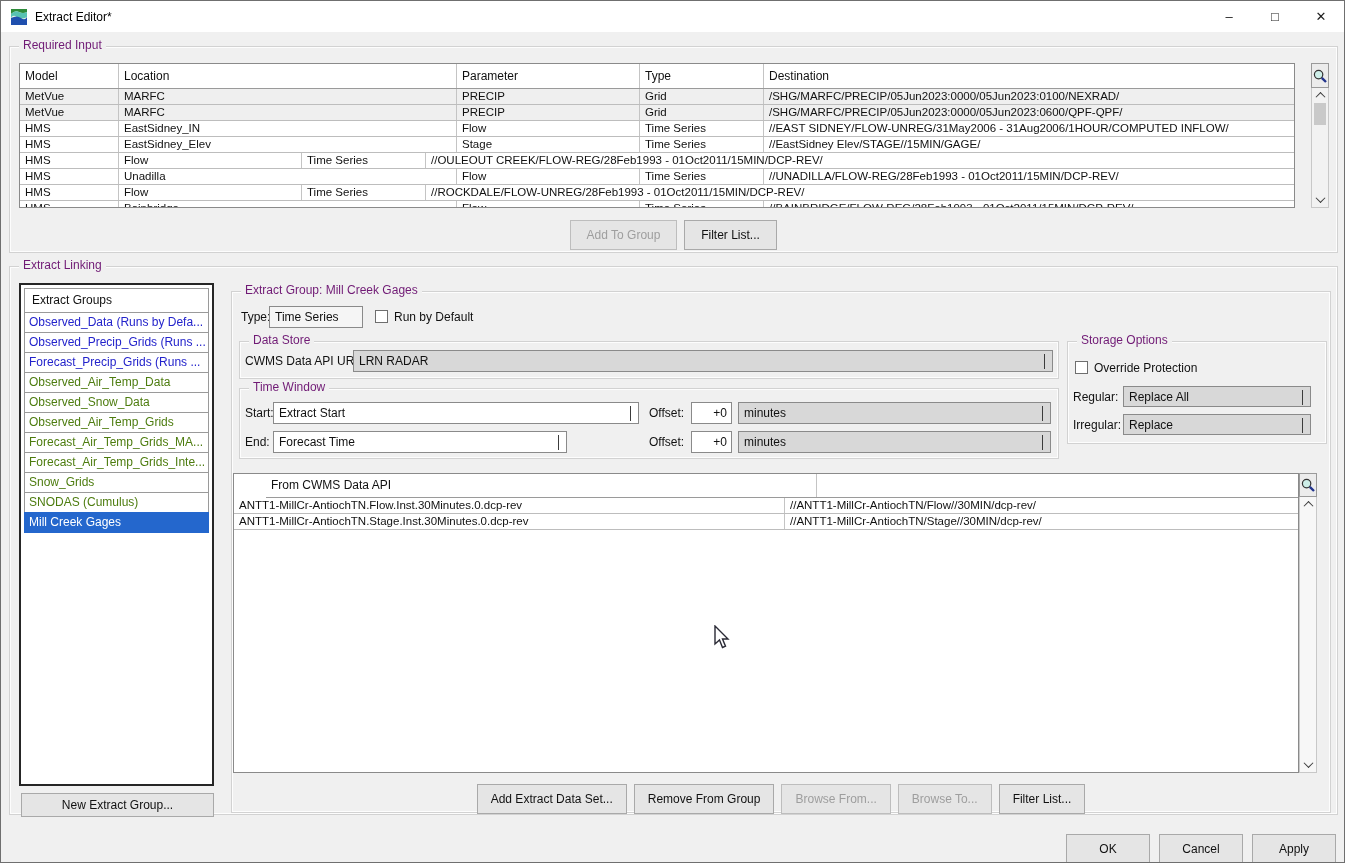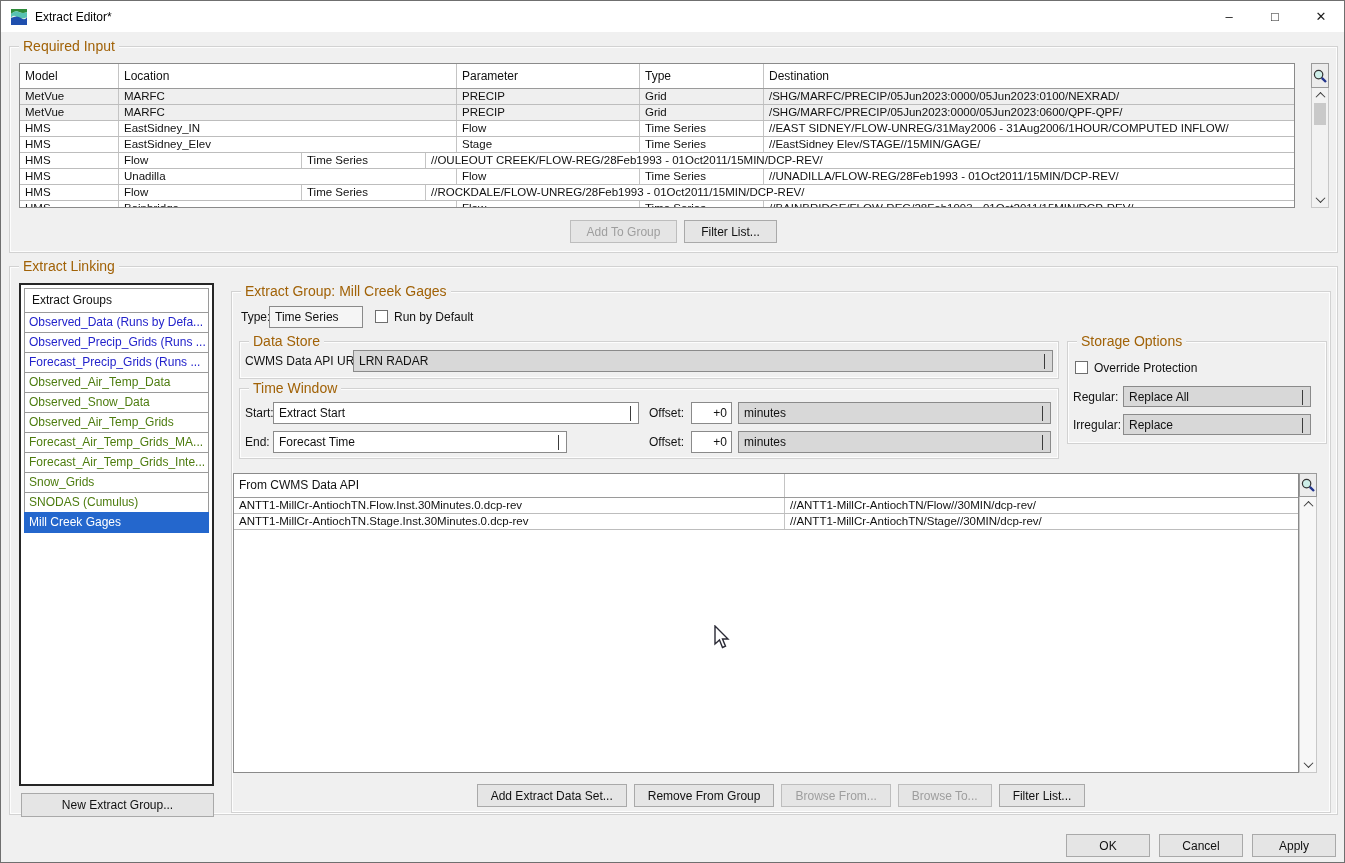--- a/index.html
+++ b/index.html
@@ -11,23 +11,23 @@
     overflow:hidden;
   }
   
   .titlebar { position:absolute; left:0; top:0; width:100%; height:31px; background:#fff; display:flex; align-items:center; }
   .appicon { margin-left:10px; width:16px; height:16px; display:inline-block; }
   .wtitle { margin-left:8px; font-size:12px; color:#000; }
   .wctrls { margin-left:auto; display:flex; height:31px; }
   .wbtn { width:46px; height:31px; display:flex; align-items:center; justify-content:center; font-size:13px; color:#1a1a1a; cursor:default; }
   
   .gb { position:absolute; border:1px solid #d2d2d2; box-shadow:inset 0 0 0 1px #fdfdfd; }
-  .gb > .gbt { position:absolute; top:-9px; left:9px; background:#f0f0f0; padding:0 4px; font-size:14px; color:#a16207; white-space:nowrap; }
-  
-  .btn { height:23px; background:#e5e5e5; border:1px solid #a9a9a9; display:inline-flex; align-items:center; justify-content:center; padding:0 13px; font-size:12px; color:#111; white-space:nowrap; }
+  .gb > .gbt { position:absolute; top:-9px; left:9px; background:#f0f0f0; padding:0 4px; font-size:12px; color:#701a75; white-space:nowrap; }
+  
+  .btn { height:30px; background:#e5e5e5; border:1px solid #a9a9a9; display:inline-flex; align-items:center; justify-content:center; padding:0 13px; font-size:12px; color:#111; white-space:nowrap; }
   .btn.disabled { color:#9e9e9e; border-color:#bdbdbd; }
   
   .riq-table { position:absolute; left:18px; top:62px; width:1276px; height:145px; border:1px solid #8a8a8a; background:#fff; overflow:hidden; }
   .riq-header { display:flex; height:25px; background:#fff; border-bottom:1px solid #9a9a9a; }
   .riq-header .cell { line-height:24px; font-size:12px; }
   .riq-row { display:flex; height:16px; background:#fff; border-bottom:1px solid #bdbdbd; }
   .riq-row.shaded { background:#efefef; }
   .cell { padding-left:5px; white-space:nowrap; overflow:hidden; font-size:11.5px; line-height:15px; border-right:1px solid #c4c4c4; }
   .c-model{width:99px;} .c-loc{width:338px;} .c-param{width:183px;} .c-type{width:124px;} .c-dest{flex:1; border-right:none;}
   .side { position:absolute; width:18px; display:flex; flex-direction:column; }
@@ -48,21 +48,21 @@
   
   .lbl { position:absolute; height:22px; line-height:22px; white-space:nowrap; }
   .tfield { position:absolute; height:22px; line-height:20px; border:1px solid #8a8a8a; background:#f5f5f5; padding-left:5px; white-space:nowrap; }
   .tfield.num { text-align:right; padding-right:4px; padding-left:0; background:#fff; }
   .combo { position:absolute; height:22px; border:1px solid #8a8a8a; background:#d8d8d8; display:flex; align-items:center; padding-left:5px; white-space:nowrap; }
   .combo.white { background:#fff; }
   .combo .chevwrap { margin-left:auto; margin-right:7px; }
   .cb { position:absolute; width:13px; height:13px; border:1px solid #6e6e6e; background:#fff; }
   
   .lnk-table { position:absolute; left:232px; top:472px; width:1066px; height:300px; border:1px solid #8a8a8a; background:#fff; overflow:hidden; }
-  .lnk-header { display:flex; height:24px; background:#fff; border-bottom:1px solid #9a9a9a; }
+  .lnk-header { display:flex; height:24px; background:#fff; border-bottom:1px solid #9a9a9a;margin-left:32px; }
   .lnk-header .cell { line-height:23px; font-size:12px; }
   .lnk-row { display:flex; height:16px; border-bottom:1px solid #bdbdbd; background:#fff; }
   .c-from{width:551px;} .c-to{flex:1; border-right:none;}
   
   .riq-btnrow { position:absolute; left:8px; top:219px; width:1329px; display:flex; justify-content:center; gap:7px; }
   .pnl-btnrow { position:absolute; left:230px; top:783px; width:1100px; display:flex; justify-content:center; gap:7px; }
   .footer { position:absolute; right:8px; top:833px; display:flex; gap:9px; }
   .footer .btn { width:84px; }
   .newgrp { position:absolute; left:20px; top:792px; width:193px; height:24px; }
   .cursor { position:absolute; left:712px; top:624px; width:20px; height:26px; pointer-events:none; }

